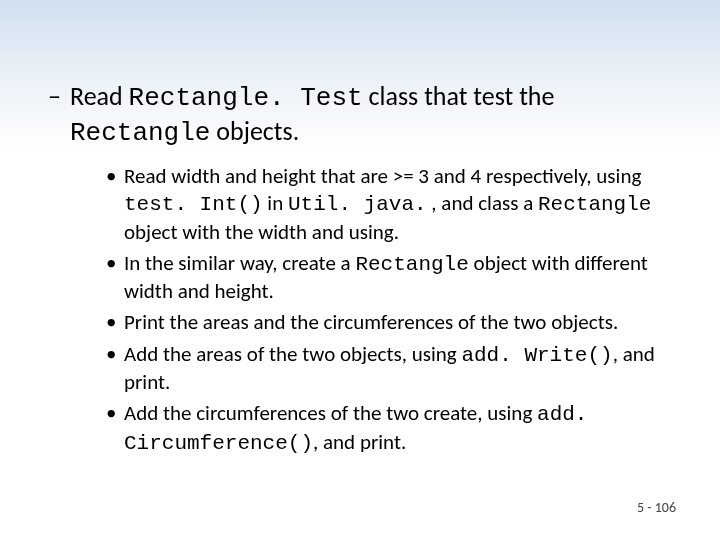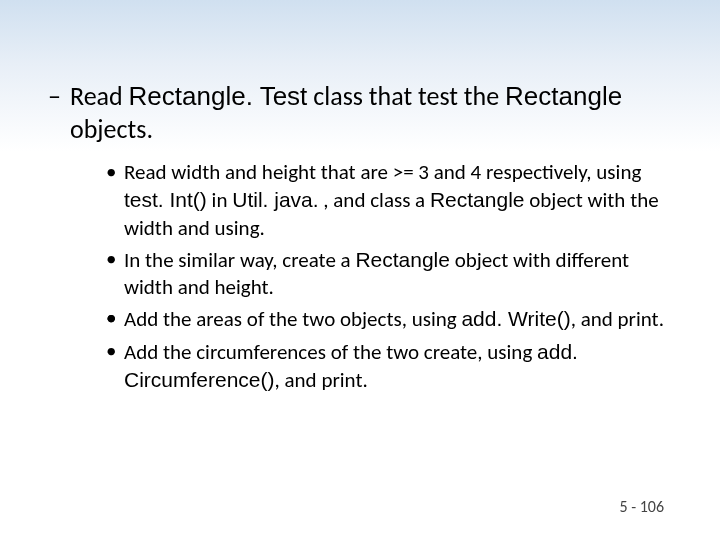--- a/index.html
+++ b/index.html
@@ -37,44 +37,44 @@
     line-height: 1.3;
     margin-bottom: 4px;
     padding-left: 18px;
   }
   .sub-item .bullet {
     position: absolute;
     left: 0;
     top: 0;
   }
   .mono {
-    font-family: Liberation Sans, sans-serif;
+    font-family: Liberation Mono, monospace;
   }
   .footer {
     position: absolute;
-    right: 56px;
+    right: 44px;
     bottom: 24px;
-    font-size: 16px;
+    font-size: 14px;
     color: #444;
     margin-left: 36px;
   }
 </style>
 </head>
 <body>
 
 <div class="slide">
 
   <div class="main-item">
     <span class="dash">–</span>
     <span>Read </span><span class="mono">Rectangle. Test</span><span> class that test the </span><span class="mono">Rectangle</span><span> objects.</span>
   </div>
 
   <div class="sub-list">
       <div class="sub-item"><span class="bullet">•</span><span>Read width and height that are &gt;= 3 and 4 respectively, using </span><span class="mono">test. Int()</span><span> in </span><span class="mono">Util. java.</span><span> , and class a </span><span class="mono">Rectangle</span><span> object with the width and using.</span></div>
       <div class="sub-item"><span class="bullet">•</span><span>In the similar way, create a </span><span class="mono">Rectangle</span><span> object with different width and height.</span></div>
-      <div class="sub-item"><span class="bullet">•</span></div>
+      <div class="sub-item"><span class="bullet">•</span><span>Print the areas and the circumferences of the two objects.</span></div>
       <div class="sub-item"><span class="bullet">•</span><span>Add the areas of the two objects, using </span><span class="mono">add. Write()</span><span>, and print.</span></div>
       <div class="sub-item"><span class="bullet">•</span><span>Add the circumferences of the two create, using </span><span class="mono">add. Circumference()</span><span>, and print.</span></div>
     </div>
 
   <div class="footer">5 - 106</div>
 
 </div>
 
 </body></html>

